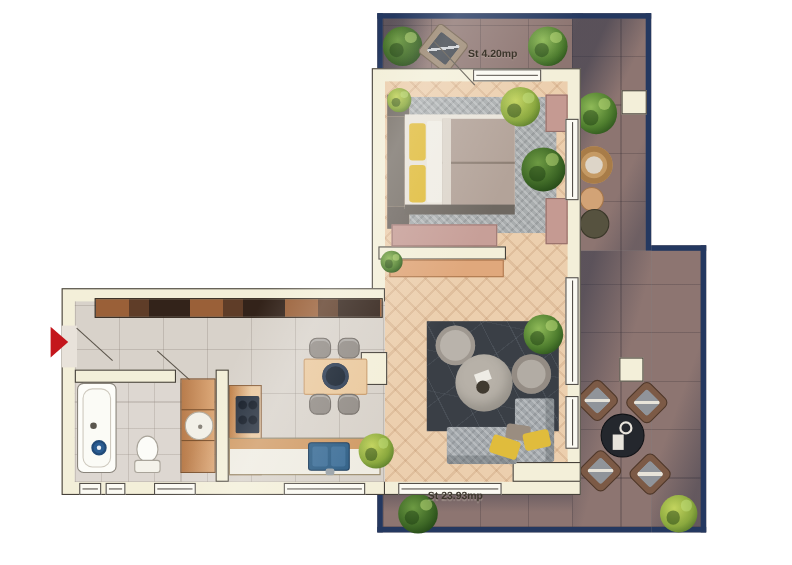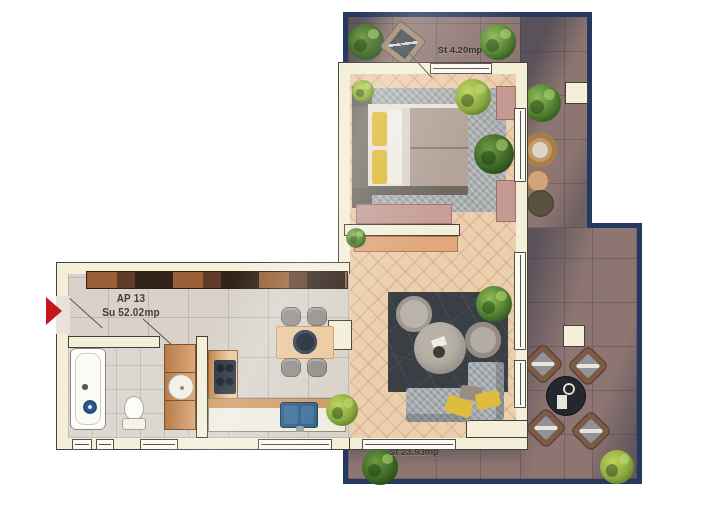--- a/index.html
+++ b/index.html
@@ -231,22 +231,18 @@
   <div class="a winh" style="left:362px;top:439px;width:94px;height:11px;"></div>
   <div class="a winh" style="left:72px;top:439px;width:20px;height:11px;"></div>
   <div class="a winh" style="left:96px;top:439px;width:18px;height:11px;"></div>
   <div class="a winh" style="left:140px;top:439px;width:38px;height:11px;"></div>
   <div class="a winh" style="left:258px;top:439px;width:74px;height:11px;"></div>
 
   <div class="a" style="left:56px;top:296px;width:14px;height:38px;background:#e8e2da;"></div>
   <div class="a leaf" style="left:70px;top:298px;width:44px;transform:rotate(42deg);transform-origin:left top;"></div>
   <div class="a arrow" style="left:46px;top:297px;"></div>
 
-  <div class="a lbl" style="left:85px;top:292px;width:92px;z-index:60;">
-    <div>AP 13</div>
-    <div>Su 52.02mp</div>
-  </div>
-  <div class="a lbl-t" style="left:415px;top:44px;width:90px;z-index:60;">St 4.20mp</div>
+  <div class="a lbl-t" style="left:403px;top:44px;width:90px;z-index:60;">St 4.20mp</div>
   <div class="a lbl-t" style="left:368px;top:446px;width:92px;z-index:60;">St 23.93mp</div>
 
   <div class="a" style="inset:0;z-index:50;pointer-events:none;
               background:linear-gradient(115deg,transparent 38%,rgba(255,255,255,.20) 44%,rgba(255,255,255,.10) 50%,transparent 56%);"></div>
 </div>
 
 </body></html>

